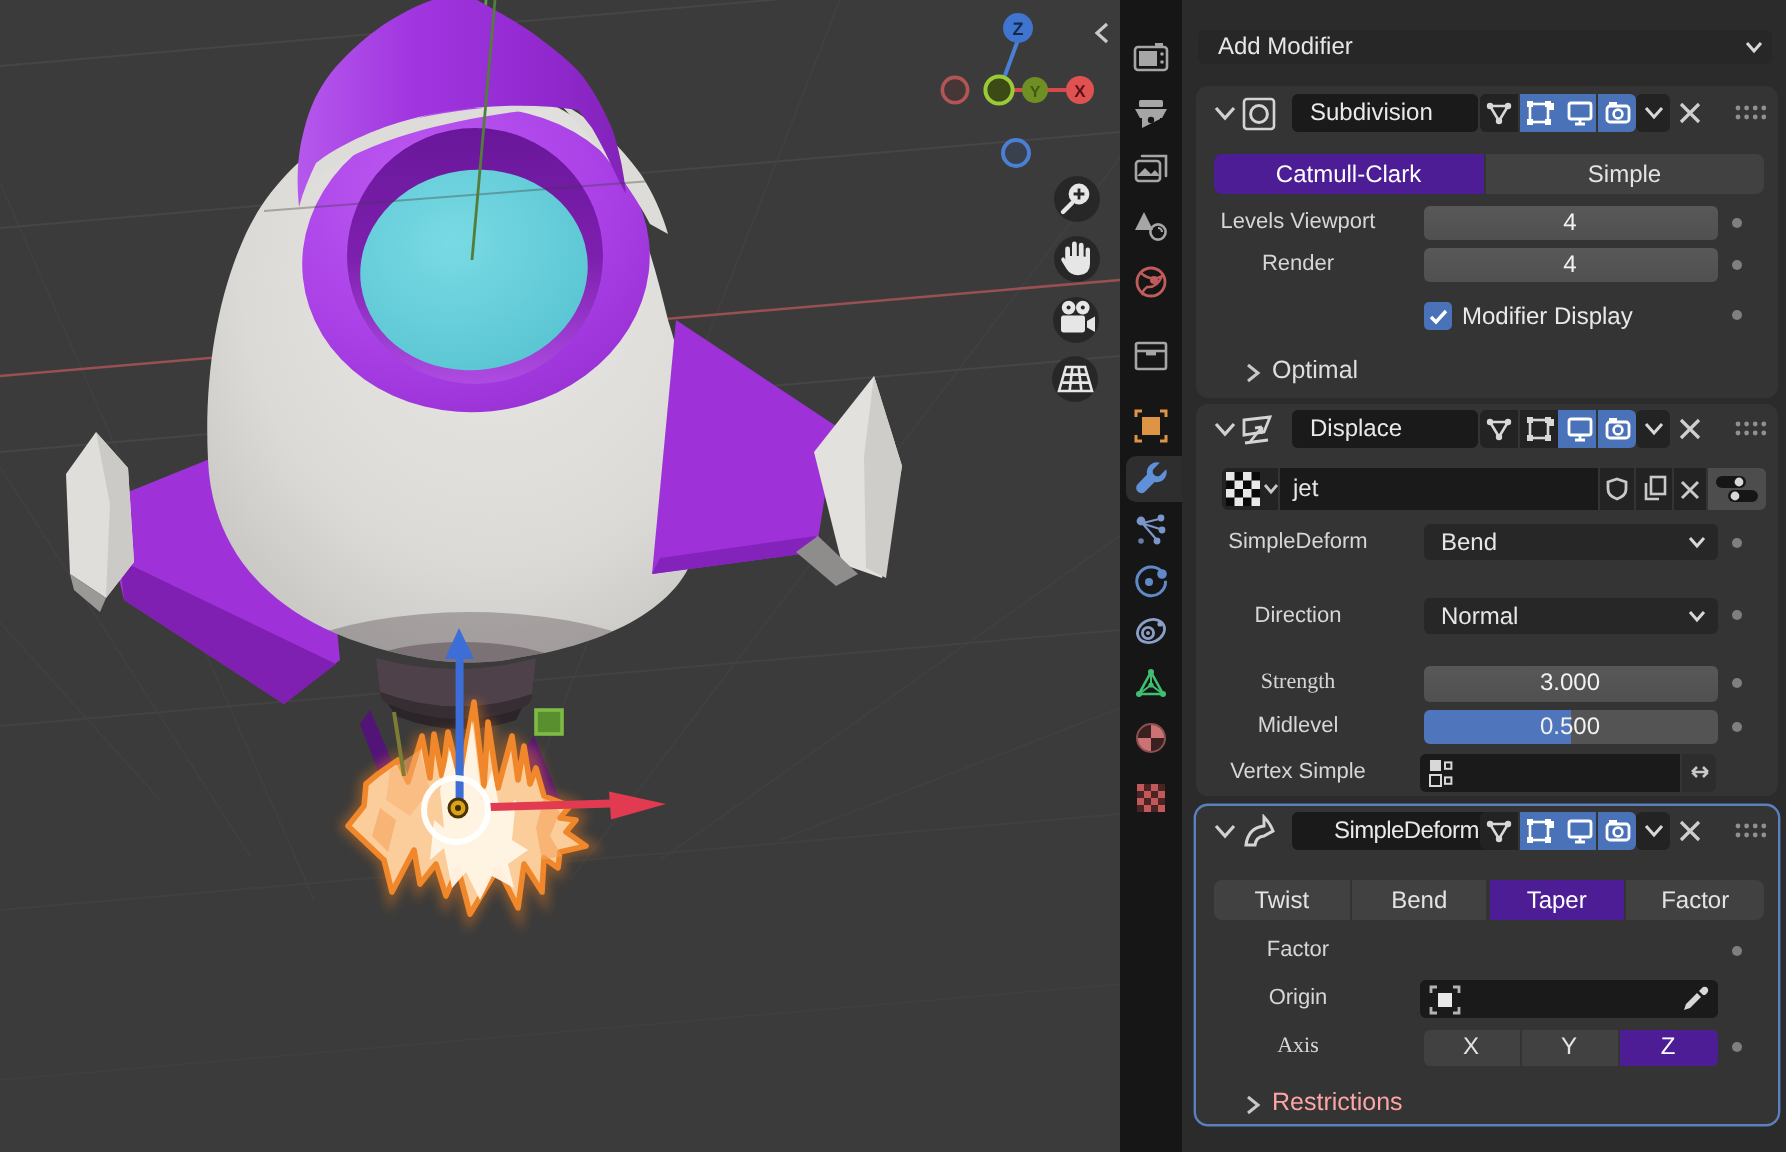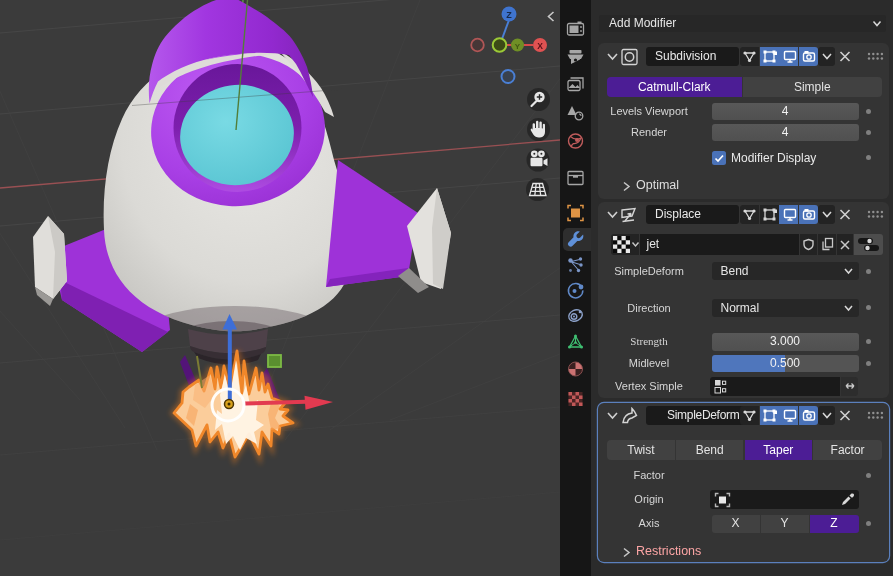--- a/index.html
+++ b/index.html
@@ -583,21 +583,21 @@
  <g stroke="#b5b5b5" stroke-width="1.4" fill="none">
   <path d="M1.5,4.5 L1.5,1.5 L4.5,1.5"></path>
   <path d="M12.5,1.5 L15.5,1.5 L15.5,4.5"></path>
   <path d="M15.5,11.5 L15.5,14.5 L12.5,14.5"></path>
   <path d="M4.5,14.5 L1.5,14.5 L1.5,11.5"></path>
  </g>
 </svg>
 <svg class="ab" style="left:840px;top:492px" width="16" height="15" viewBox="0 0 16 15">
  <path d="M2,13 L3,10 L8.5,4.5 L10.5,6.5 L5,12 Z M9.5,3.5 L11.5,1.5 Q13.5,1 14,2.5 Q14.5,4 12.5,5.5 L11.5,5.5 Z" fill="#d8d8d8"></path>
 </svg>
-<div class="lbl" style="left:595px;top:515px;width:108px;">Axis</div>
+<div class="lbl" style="left:595px;top:515px;width:108px;font-family:Liberation Serif, serif;">Axis</div>
 <div class="seg" style="left:711.5px;top:515px;width:48px;height:17.5px;line-height:17.5px;border-radius:3px 0 0 3px">X</div>
 <div class="seg" style="left:760.5px;top:515px;width:48px;height:17.5px;line-height:17.5px;">Y</div>
 <div class="seg segon" style="left:809.5px;top:515px;width:49px;height:17.5px;line-height:17.5px;border-radius:0 3px 3px 0">Z</div>
 <div class="dot" style="left:866px;top:521px"></div>
 <svg class="ab" style="left:621px;top:547px" width="10" height="11" viewBox="0 0 10 11">
       <path d="M3,1.5 L8,5.5 L3,9.5" stroke="#c8c8c8" stroke-width="1.5" fill="none"></path>
     </svg>
 <div class="ab" style="left:636px;top:544px;font-size:12.5px;color:#fca5a5;">Restrictions</div>
 
 </div>

